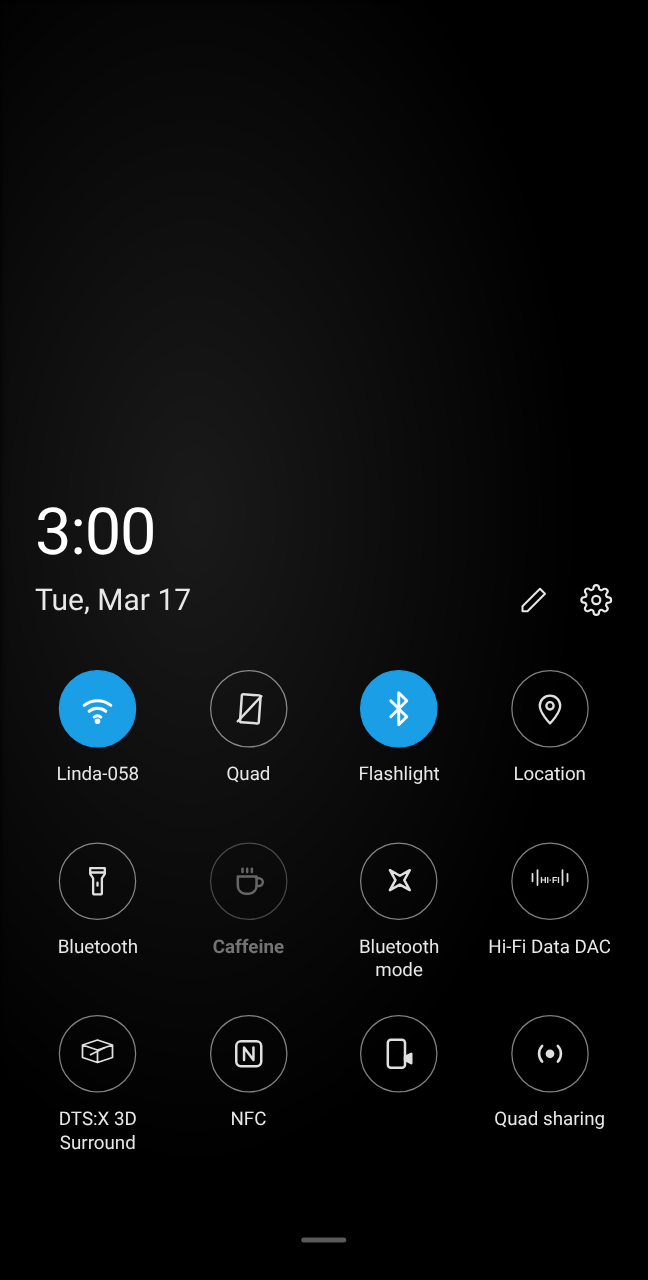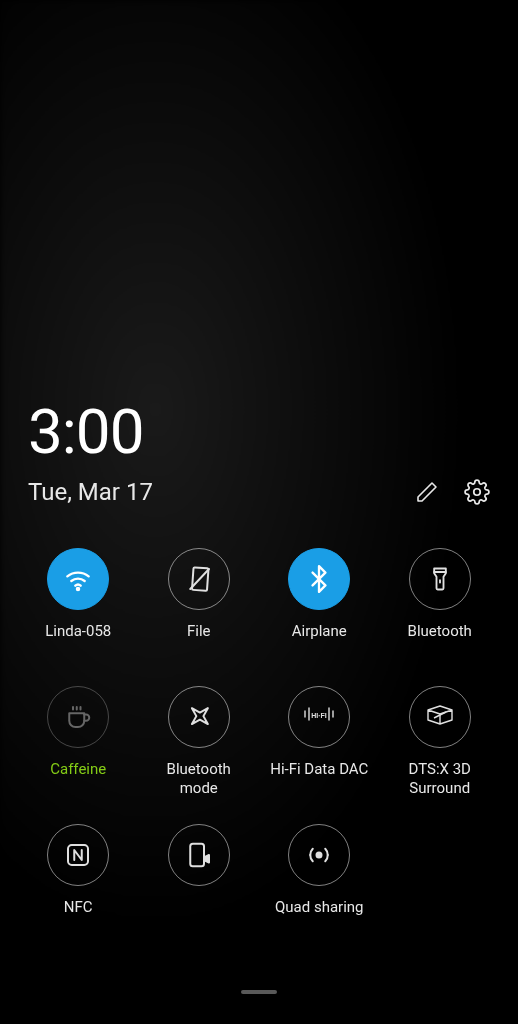--- a/index.html
+++ b/index.html
@@ -23,21 +23,21 @@
                   radial-gradient(ellipse at 70% 70%, #151515 0%, transparent 50%);
       filter: blur(3px);
     }
     .panel {
       position: relative;
       padding: 0 28px;
       height: 100%;
     }
     .clock {
       padding-top: 395px;
-      font-size: 62px;
+      font-size: 52px;
       font-weight: 400;
       letter-spacing: -1px;
     }
     .date-row {
       display: flex;
       align-items: center;
       justify-content: space-between;
       margin-top: 10px;
     }
     .date {
@@ -87,21 +87,22 @@
       border-color: rgba(255,255,255,0.25);
     }
     .tile-label {
       font-size: 15px;
       text-align: center;
       color: #e8e8e8;
       line-height: 1.25;
       min-height: 38px;
     }
     .tile-label.dim {
-      color: #84cc16;
+      color: #737373;
+      font-weight: bold;
     }
     .handle {
       position: absolute;
       bottom: 30px;
       left: 50%;
       transform: translateX(-50%);
       width: 36px;
       height: 4px;
       background: rgba(255,255,255,0.35);
       border-radius: 2px;
@@ -145,29 +146,38 @@
         </div>
         <div class="tile-label">Linda-058</div>
       </div>
       <div class="tile">
         <div class="tile-circle">
           <svg width="30" height="30" viewBox="0 0 24 24" fill="none" stroke="#e0e0e0" stroke-width="1.6" stroke-linecap="round" stroke-linejoin="round">
             <rect x="7" y="3" width="12" height="18" rx="1" transform="rotate(4 12 12)"></rect>
             <line x1="5" y1="20" x2="20" y2="4"></line>
           </svg>
         </div>
-        <div class="tile-label">File</div>
+        <div class="tile-label">Quad</div>
       </div>
       <div class="tile">
         <div class="tile-circle active">
           <svg width="28" height="28" viewBox="0 0 24 24" fill="none" stroke="#fff" stroke-width="2" stroke-linecap="round" stroke-linejoin="round">
             <path d="M6.5 6.5l11 11L12 23V1l5.5 5.5-11 11"></path>
           </svg>
         </div>
-        <div class="tile-label">Airplane</div>
+        <div class="tile-label">Flashlight</div>
+      </div>
+      <div class="tile">
+        <div class="tile-circle">
+          <svg width="28" height="28" viewBox="0 0 24 24" fill="none" stroke="#e0e0e0" stroke-width="1.6" stroke-linecap="round" stroke-linejoin="round">
+            <path d="M12 22s7-7 7-12a7 7 0 1 0-14 0c0 5 7 12 7 12z"></path>
+            <circle cx="12" cy="10" r="2.5"></circle>
+          </svg>
+        </div>
+        <div class="tile-label">Location</div>
       </div>
       <div class="tile">
         <div class="tile-circle">
           <svg width="28" height="28" viewBox="0 0 24 24" fill="none" stroke="#e0e0e0" stroke-width="1.6" stroke-linecap="round" stroke-linejoin="round">
             <path d="M7 3h10v4l-2 3v10a1 1 0 0 1-1 1h-4a1 1 0 0 1-1-1V10L7 7V3z"></path>
             <line x1="7" y1="6" x2="17" y2="6"></line>
             <line x1="12" y1="13" x2="12" y2="15"></line>
           </svg>
         </div>
         <div class="tile-label">Bluetooth</div>

